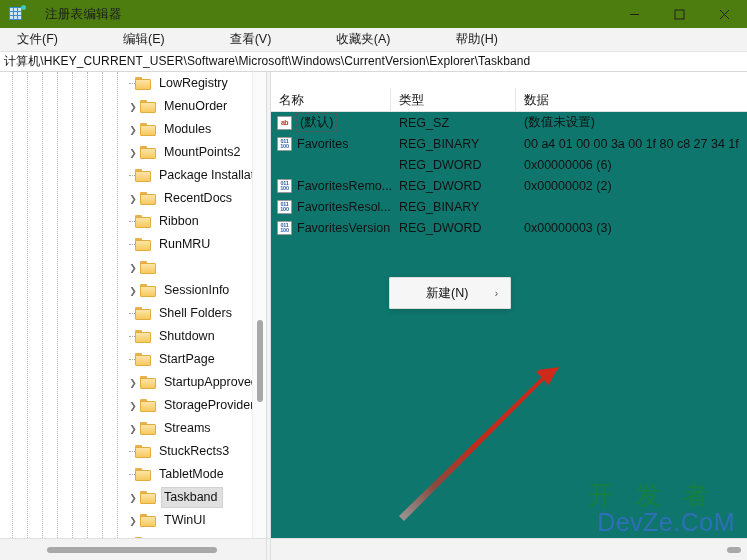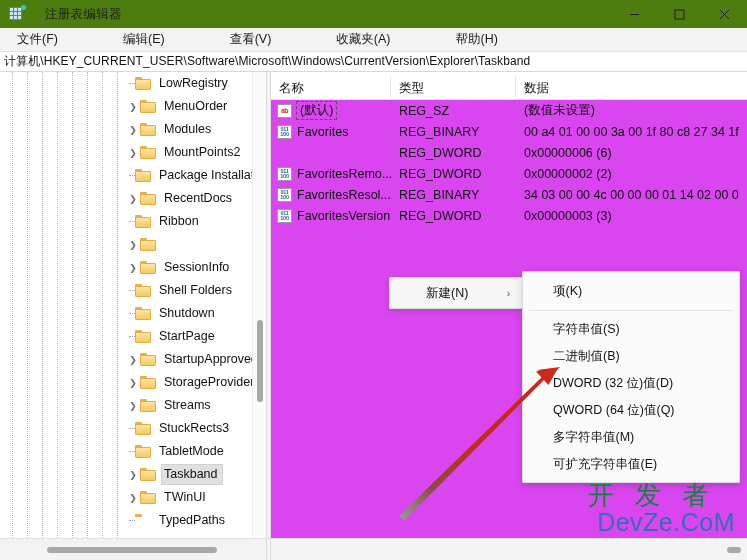--- a/index.html
+++ b/index.html
@@ -82,22 +82,22 @@
   .pane-left {
     position: absolute; left: 0; top: 0; width: 266px; height: 466px;
     background: #ffffff; overflow: hidden;
   }
   .splitter {
     position: absolute; left: 266px; top: 0; width: 5px; height: 466px;
     background: #f3f3f3; border-left: 1px solid #dcdcdc; border-right: 1px solid #dcdcdc;
     box-sizing: border-box;
   }
   .pane-right {
-    position: absolute; left: 271px; top: 4px; width: 476px; height: 466px;
-    background: #d946ef; overflow: hidden;
+    position: absolute; left: 271px; top: 16px; width: 476px; height: 466px;
+    background: #0f766e; overflow: hidden;
   }
 
   
   .tree {
     position: absolute; left: 0; top: 0; width: 252px; height: 466px;
     overflow: hidden;
   }
   .tree-row {
     position: relative; height: 23px; display: flex; align-items: center;
     white-space: nowrap; padding-left: 8px; box-sizing: border-box;
@@ -209,21 +209,21 @@
     background: #f3f3f3; border-left: 1px solid #dcdcdc; border-right: 1px solid #dcdcdc;
     box-sizing: border-box;
   }
   .hthumb-right {
     position: absolute; right: 6px; top: 8px; width: 14px; height: 6px;
     background: #a8a8a8; border-radius: 3px;
   }
 
   
   .ctx-parent {
-    position: absolute; left: 389px; top: 277px; width: 134px; height: 32px;
+    position: absolute; left: 389px; top: 277px; width: 122px; height: 32px;
     background: #f6f6f6; border: 1px solid #dcdcdc;
     box-shadow: 0 2px 6px rgba(0,0,0,.14);
     box-sizing: border-box; display: flex; align-items: center;
     border-radius: 1px;
   }
   .ctx-parent .lbl { font-size: 12.5px; color: #111; margin-left: 36px; }
   .ctx-parent .arrow {
     position: absolute; right: 12px; font-size: 10px; color: #555;
   }
   .ctx-sub {
@@ -386,20 +386,29 @@
             <div class="tree-indent"></div>
             <div class="dotted"></div>
             <div class="folder">
               <span class="tab"></span>
               <span class="body"></span>
             </div>
             <div class="tree-label">Ribbon</div>
           </div>
           <div class="tree-row">
             <div class="tree-indent"></div>
+            <div class="dotted"></div>
+            <div class="folder">
+              <span class="tab"></span>
+              <span class="body"></span>
+            </div>
+            <div class="tree-label">RunMRU</div>
+          </div>
+          <div class="tree-row">
+            <div class="tree-indent"></div>
             <div class="chev">❯</div>
             <div class="folder">
               <span class="tab"></span>
               <span class="body"></span>
             </div>
           </div>
           <div class="tree-row">
             <div class="tree-indent"></div>
             <div class="chev">❯</div>
             <div class="folder">
@@ -557,21 +566,20 @@
           </div>
           <div class="list-row">
             <div class="cell cell-name">
               <div class="vicon bin">
                 <span>011</span>
                 <span>100</span>
               </div>
               <span class="name-text">FavoritesResol...</span>
             </div>
             <div class="cell cell-type">REG_BINARY</div>
-            <div class="cell cell-data">34 03 00 00 4c 00 00 00 01 14 02 00 0</div>
           </div>
           <div class="list-row">
             <div class="cell cell-name">
               <div class="vicon bin">
                 <span>011</span>
                 <span>100</span>
               </div>
               <span class="name-text">FavoritesVersion</span>
             </div>
             <div class="cell cell-type">REG_DWORD</div>
@@ -585,30 +593,20 @@
     <div class="hthumb-left"></div>
     <div class="hsep"></div>
     <div class="hthumb-right"></div>
   </div>
 
   <div class="ctx-parent">
     <div class="lbl">新建(N)</div>
     <div class="arrow">›</div>
   </div>
 
-  <div class="ctx-sub" id="ctx-sub">
-      <div class="ctx-item">项(K)</div>
-      <div class="ctx-sep"></div>
-      <div class="ctx-item">字符串值(S)</div>
-      <div class="ctx-item">二进制值(B)</div>
-      <div class="ctx-item">DWORD (32 位)值(D)</div>
-      <div class="ctx-item">QWORD (64 位)值(Q)</div>
-      <div class="ctx-item">多字符串值(M)</div>
-      <div class="ctx-item">可扩充字符串值(E)</div>
-    </div>
 
   <svg class="annot" viewBox="0 0 747 560">
     <defs>
       <linearGradient id="arrGrad" x1="0" y1="1" x2="1" y2="0">
         <stop offset="0%" stop-color="#9a9a9a"></stop>
         <stop offset="22%" stop-color="#8a4a3e"></stop>
         <stop offset="48%" stop-color="#c22b1c"></stop>
         <stop offset="100%" stop-color="#d02718"></stop>
       </linearGradient>
     </defs>

